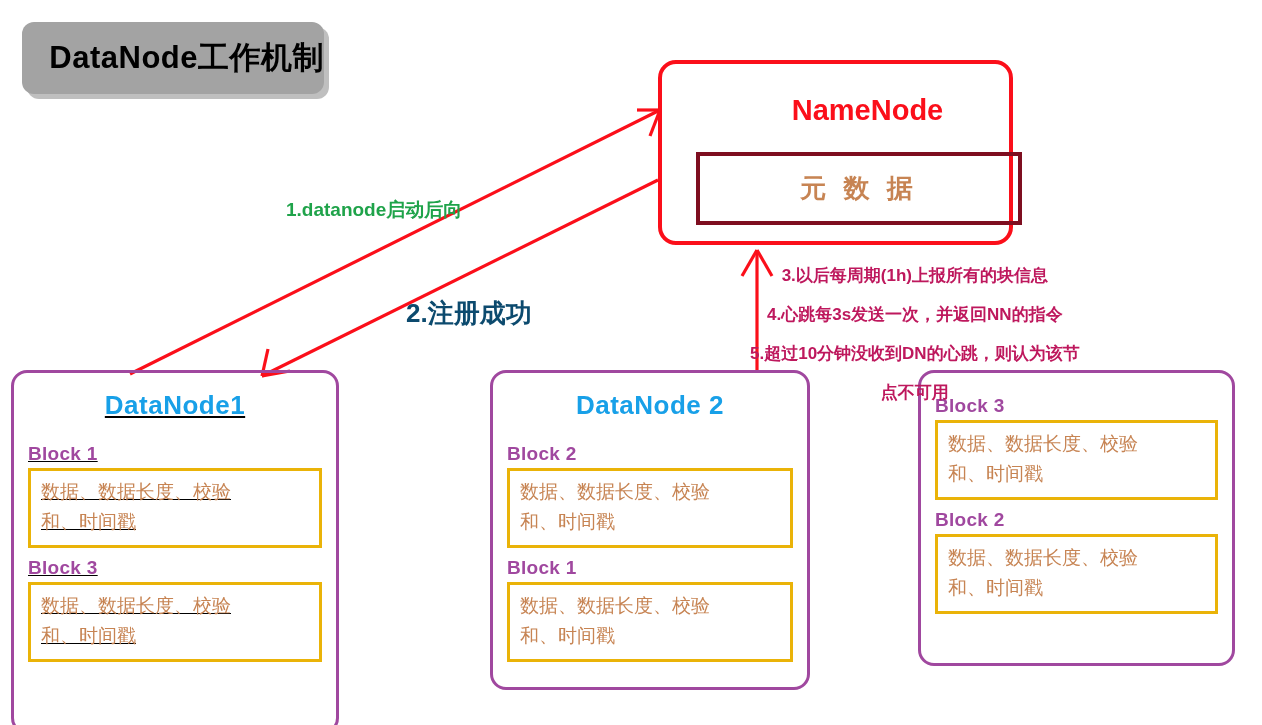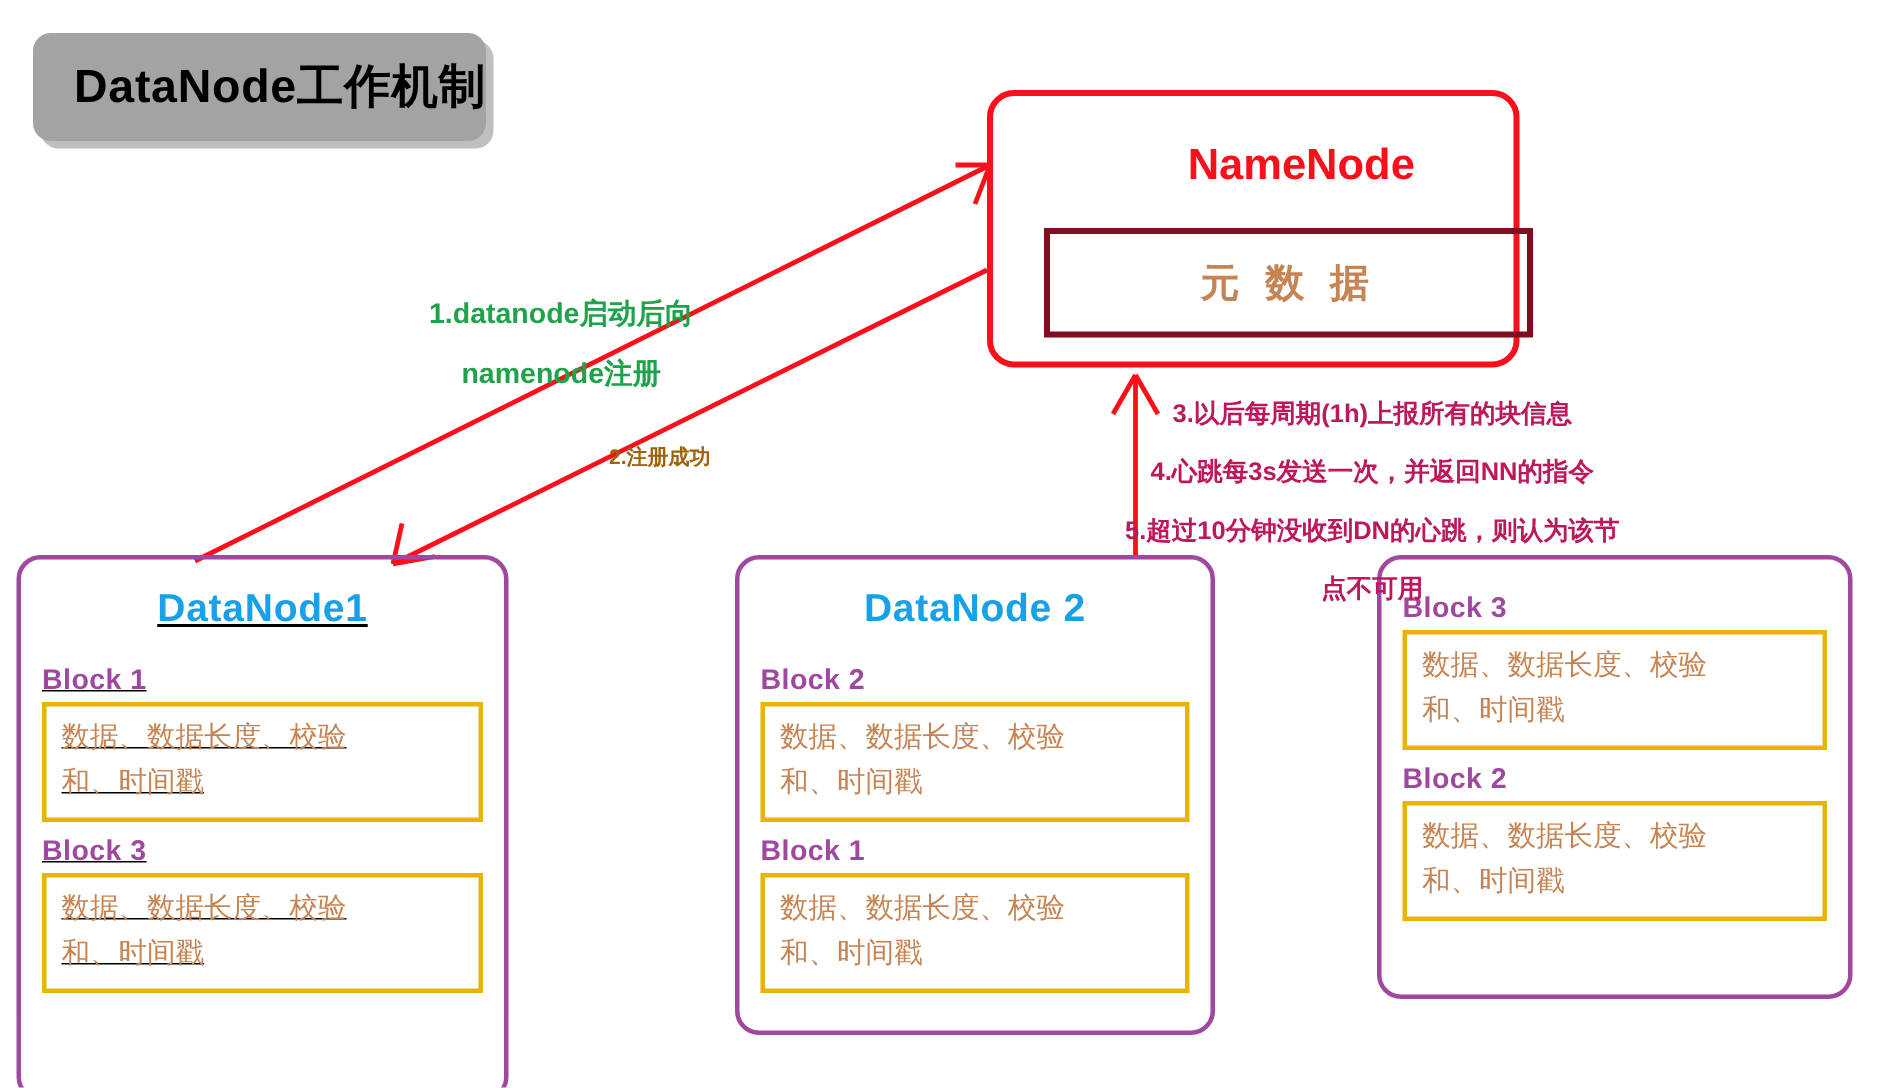--- a/index.html
+++ b/index.html
@@ -98,22 +98,22 @@
   #annot-1 {
     left: 286px;
     top: 190px;
     font-size: 19px;
     color: #1FA34A;
     line-height: 40px;
   }
   #annot-2 {
     left: 406px;
     top: 296px;
-    font-size: 14px;
-    color: #a16207;
+    font-size: 26px;
+    color: #0c4a6e;
   }
   #annot-right {
     left: 750px;
     top: 256px;
     font-size: 17px;
     color: #be185d;
     line-height: 39px;
   }
   #annot-right .ln { display: block; }
 
@@ -191,21 +191,20 @@
 
 <div id="namenode-box">
   <div id="namenode-title">NameNode</div>
   <div id="metadata-box">
     <span id="metadata-text">元 数 据</span>
   </div>
 </div>
 
 <div class="annot" id="annot-1">
   <span class="ln" style="display:block">1.datanode启动后向</span>
-  <span class="ln" style="display:block">namenode注册</span>
 </div>
 
 <div class="annot" id="annot-2">2.注册成功</div>
 
 <div class="annot" id="annot-right">
   <span class="ln">3.以后每周期(1h)上报所有的块信息</span>
   <span class="ln">4.心跳每3s发送一次，并返回NN的指令</span>
   <span class="ln">5.超过10分钟没收到DN的心跳，则认为该节</span>
   <span class="ln">点不可用</span>
 </div>

